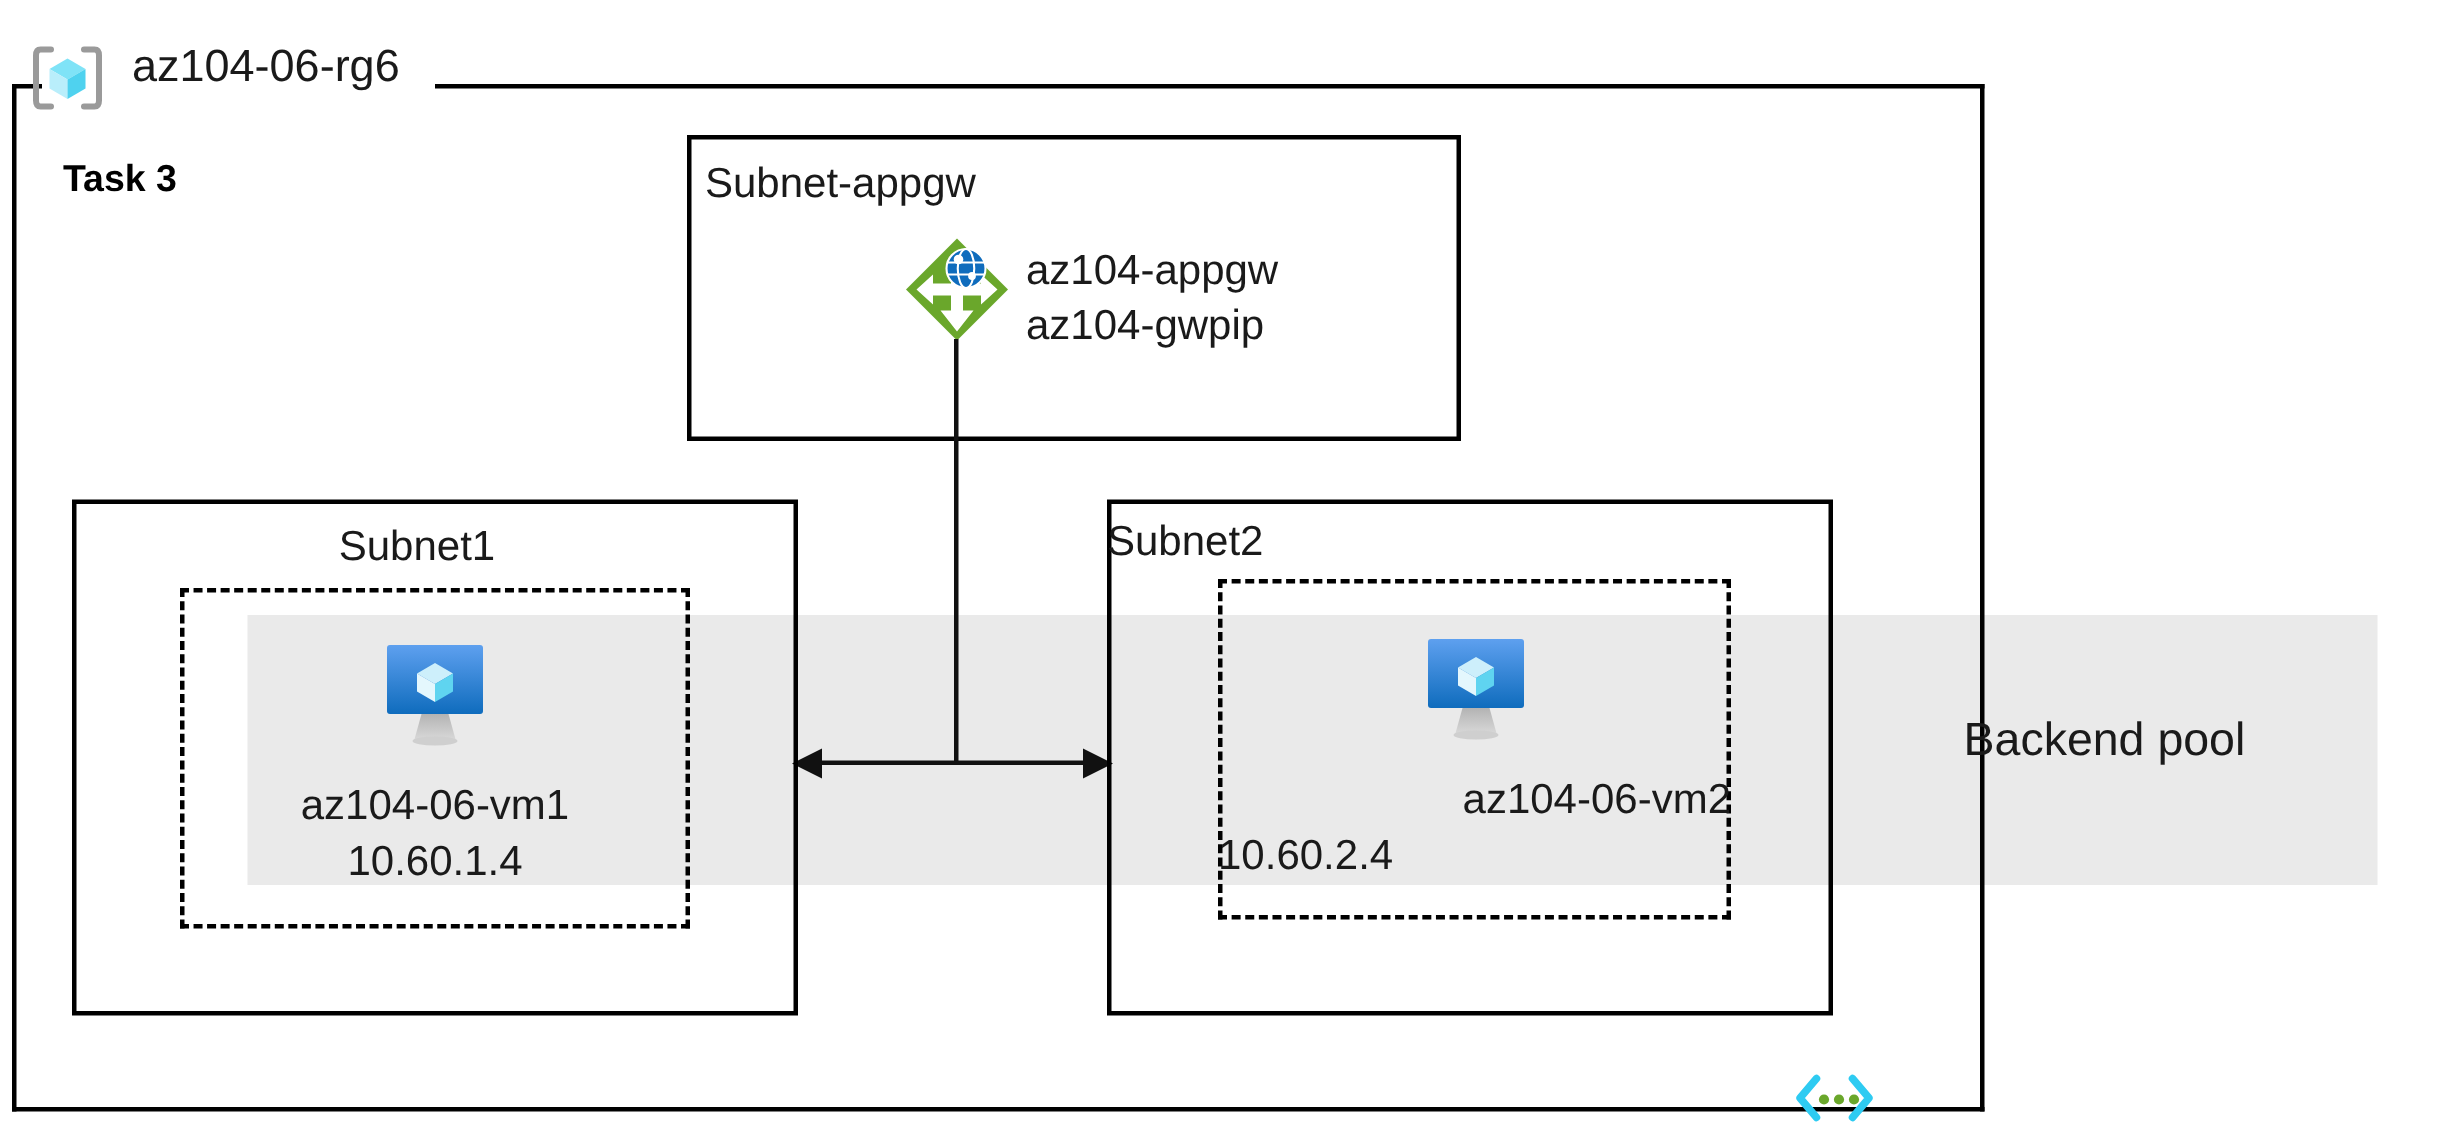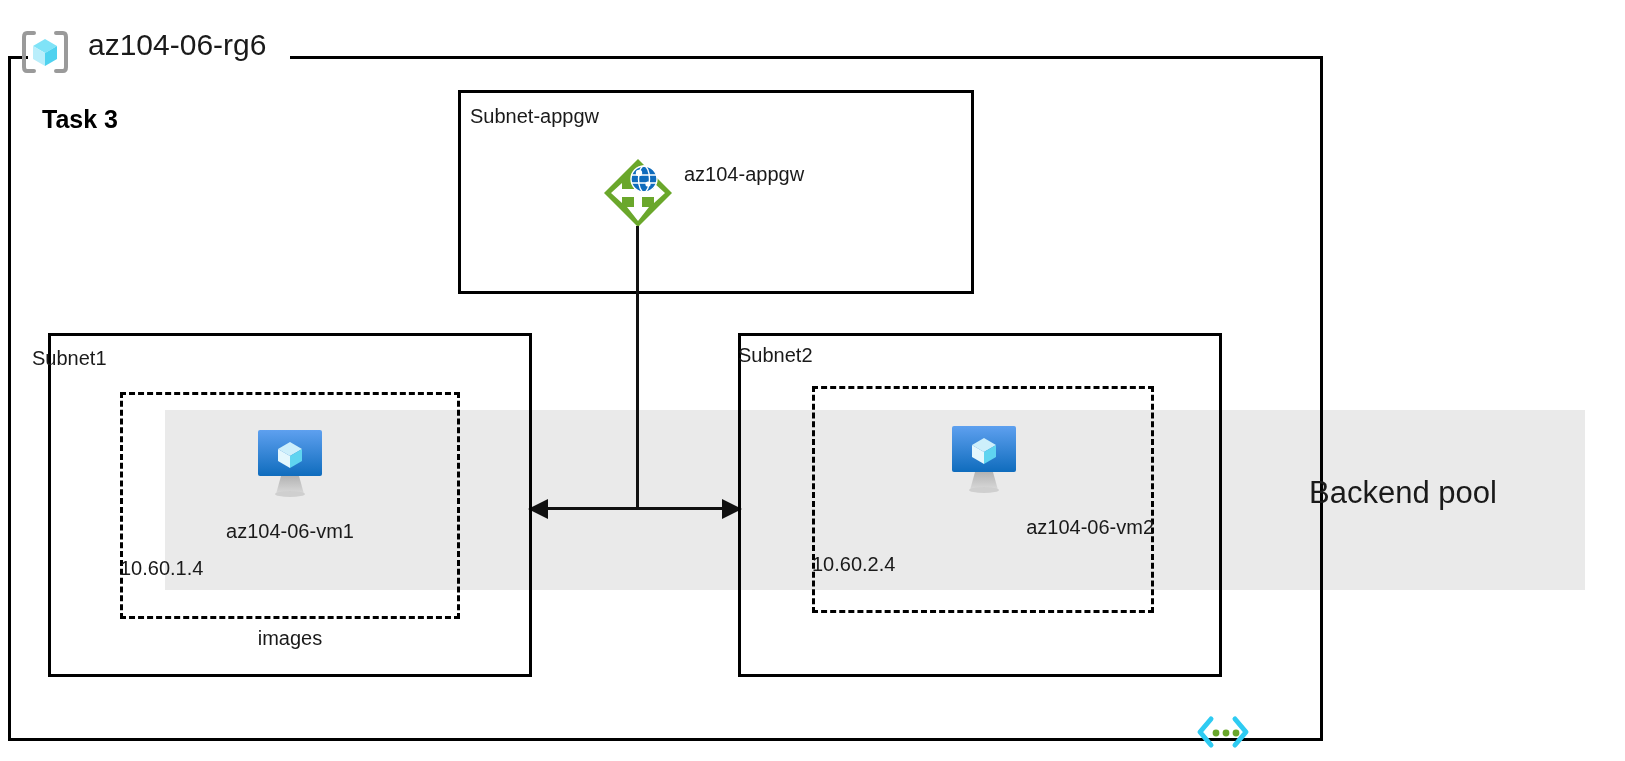--- a/index.html
+++ b/index.html
@@ -37,21 +37,21 @@
     background: transparent;
     box-sizing: border-box;
   }
   .rg-edge {
     position: absolute;
     background: #000000;
   }
   .label {
     position: absolute;
     color: #1a1a1a;
-    font-size: 20px;
+    font-size: 28px;
     line-height: 1.18;
     white-space: nowrap;
   }
   .label-center {
     text-align: center;
   }
   .rg-title {
     position: absolute;
     font-size: 30px;
     color: #1a1a1a;
@@ -146,33 +146,34 @@
       <circle cx="42" cy="22" r="13" fill="#0f6cbd"></circle>
       <circle cx="42" cy="22" r="13" fill="none" stroke="#ffffff" stroke-width="1.4"></circle>
       <ellipse cx="42" cy="22" rx="5.5" ry="13" fill="none" stroke="#ffffff" stroke-width="1.4"></ellipse>
       <path d="M29.5 18 L54.5 18 M29.5 26 L54.5 26" stroke="#ffffff" stroke-width="1.4" fill="none"></path>
       <circle cx="37" cy="16" r="3.2" fill="#ffffff"></circle>
       <circle cx="46" cy="27" r="2.6" fill="#ffffff"></circle>
     </svg>
   </div>
 
   <div class="label" style="left:684px; top:143px;">az104-appgw</div>
+  <div class="label" style="left:684px; top:180px;">az104-gwpip</div>
 
   <div class="conn" style="left:636px; top:206px; width:3px; height:283px;"></div>
 
   <div class="conn" style="left:536px; top:487px; width:196px; height:3px;"></div>
   <svg class="conn" style="left:528px; top:478px; width:20px; height:22px; background:transparent;" viewBox="0 0 20 22" aria-hidden="true">
     <polygon points="0,11 20,1 20,21" fill="#111111"></polygon>
   </svg>
   <svg class="conn" style="left:722px; top:478px; width:20px; height:22px; background:transparent;" viewBox="0 0 20 22" aria-hidden="true">
     <polygon points="20,11 0,1 0,21" fill="#111111"></polygon>
   </svg>
 
   <div class="box" style="left:48px; top:313px; width:484px; height:344px;"></div>
-  <div class="label" style="left:32px; top:327px; width:460px; text-align:left;">Subnet1</div>
+  <div class="label" style="left:48px; top:327px; width:460px; text-align:center;">Subnet1</div>
 
   <div class="dashbox" style="left:120px; top:372px; width:340px; height:227px;"></div>
 
   <div class="vm-icon" style="left:251px; top:406px;">
     <svg viewBox="0 0 78 72" width="78" height="72" aria-hidden="true">
       <defs>
         <linearGradient id="vmg1" x1="0" y1="0" x2="0" y2="1">
           <stop offset="0%" stop-color="#5ea0ef"></stop>
           <stop offset="100%" stop-color="#0f6cbd"></stop>
         </linearGradient>
@@ -187,22 +188,21 @@
 
       <rect x="7" y="4" width="64" height="46" rx="2" fill="url(#vmg1)"></rect>
 
       <polygon points="39,16 51,23 39,30 27,23" fill="#cdeffb"></polygon>
       <polygon points="27,23 39,30 39,42 27,35" fill="#e4f7fd"></polygon>
       <polygon points="51,23 39,30 39,42 51,35" fill="#5fd4f0"></polygon>
     </svg>
   </div>
 
   <div class="label" style="left:120px; top:500px; width:340px; text-align:center;">az104-06-vm1</div>
-  <div class="label" style="left:120px; top:537px; width:340px; ">10.60.1.4</div>
-  <div class="label" style="left:120px; top:607px; width:340px; text-align:center;">images</div>
+  <div class="label" style="left:120px; top:537px; width:340px; text-align:center;">10.60.1.4</div>
 
   <div class="box" style="left:738px; top:313px; width:484px; height:344px;"></div>
   <div class="label" style="left:738px; top:324px; width:484px; ">Subnet2</div>
 
   <div class="dashbox" style="left:812px; top:366px; width:342px; height:227px;"></div>
 
   <div class="vm-icon" style="left:945px; top:402px;">
     <svg viewBox="0 0 78 72" width="78" height="72" aria-hidden="true">
       <defs>
         <linearGradient id="vmg2" x1="0" y1="0" x2="0" y2="1">

